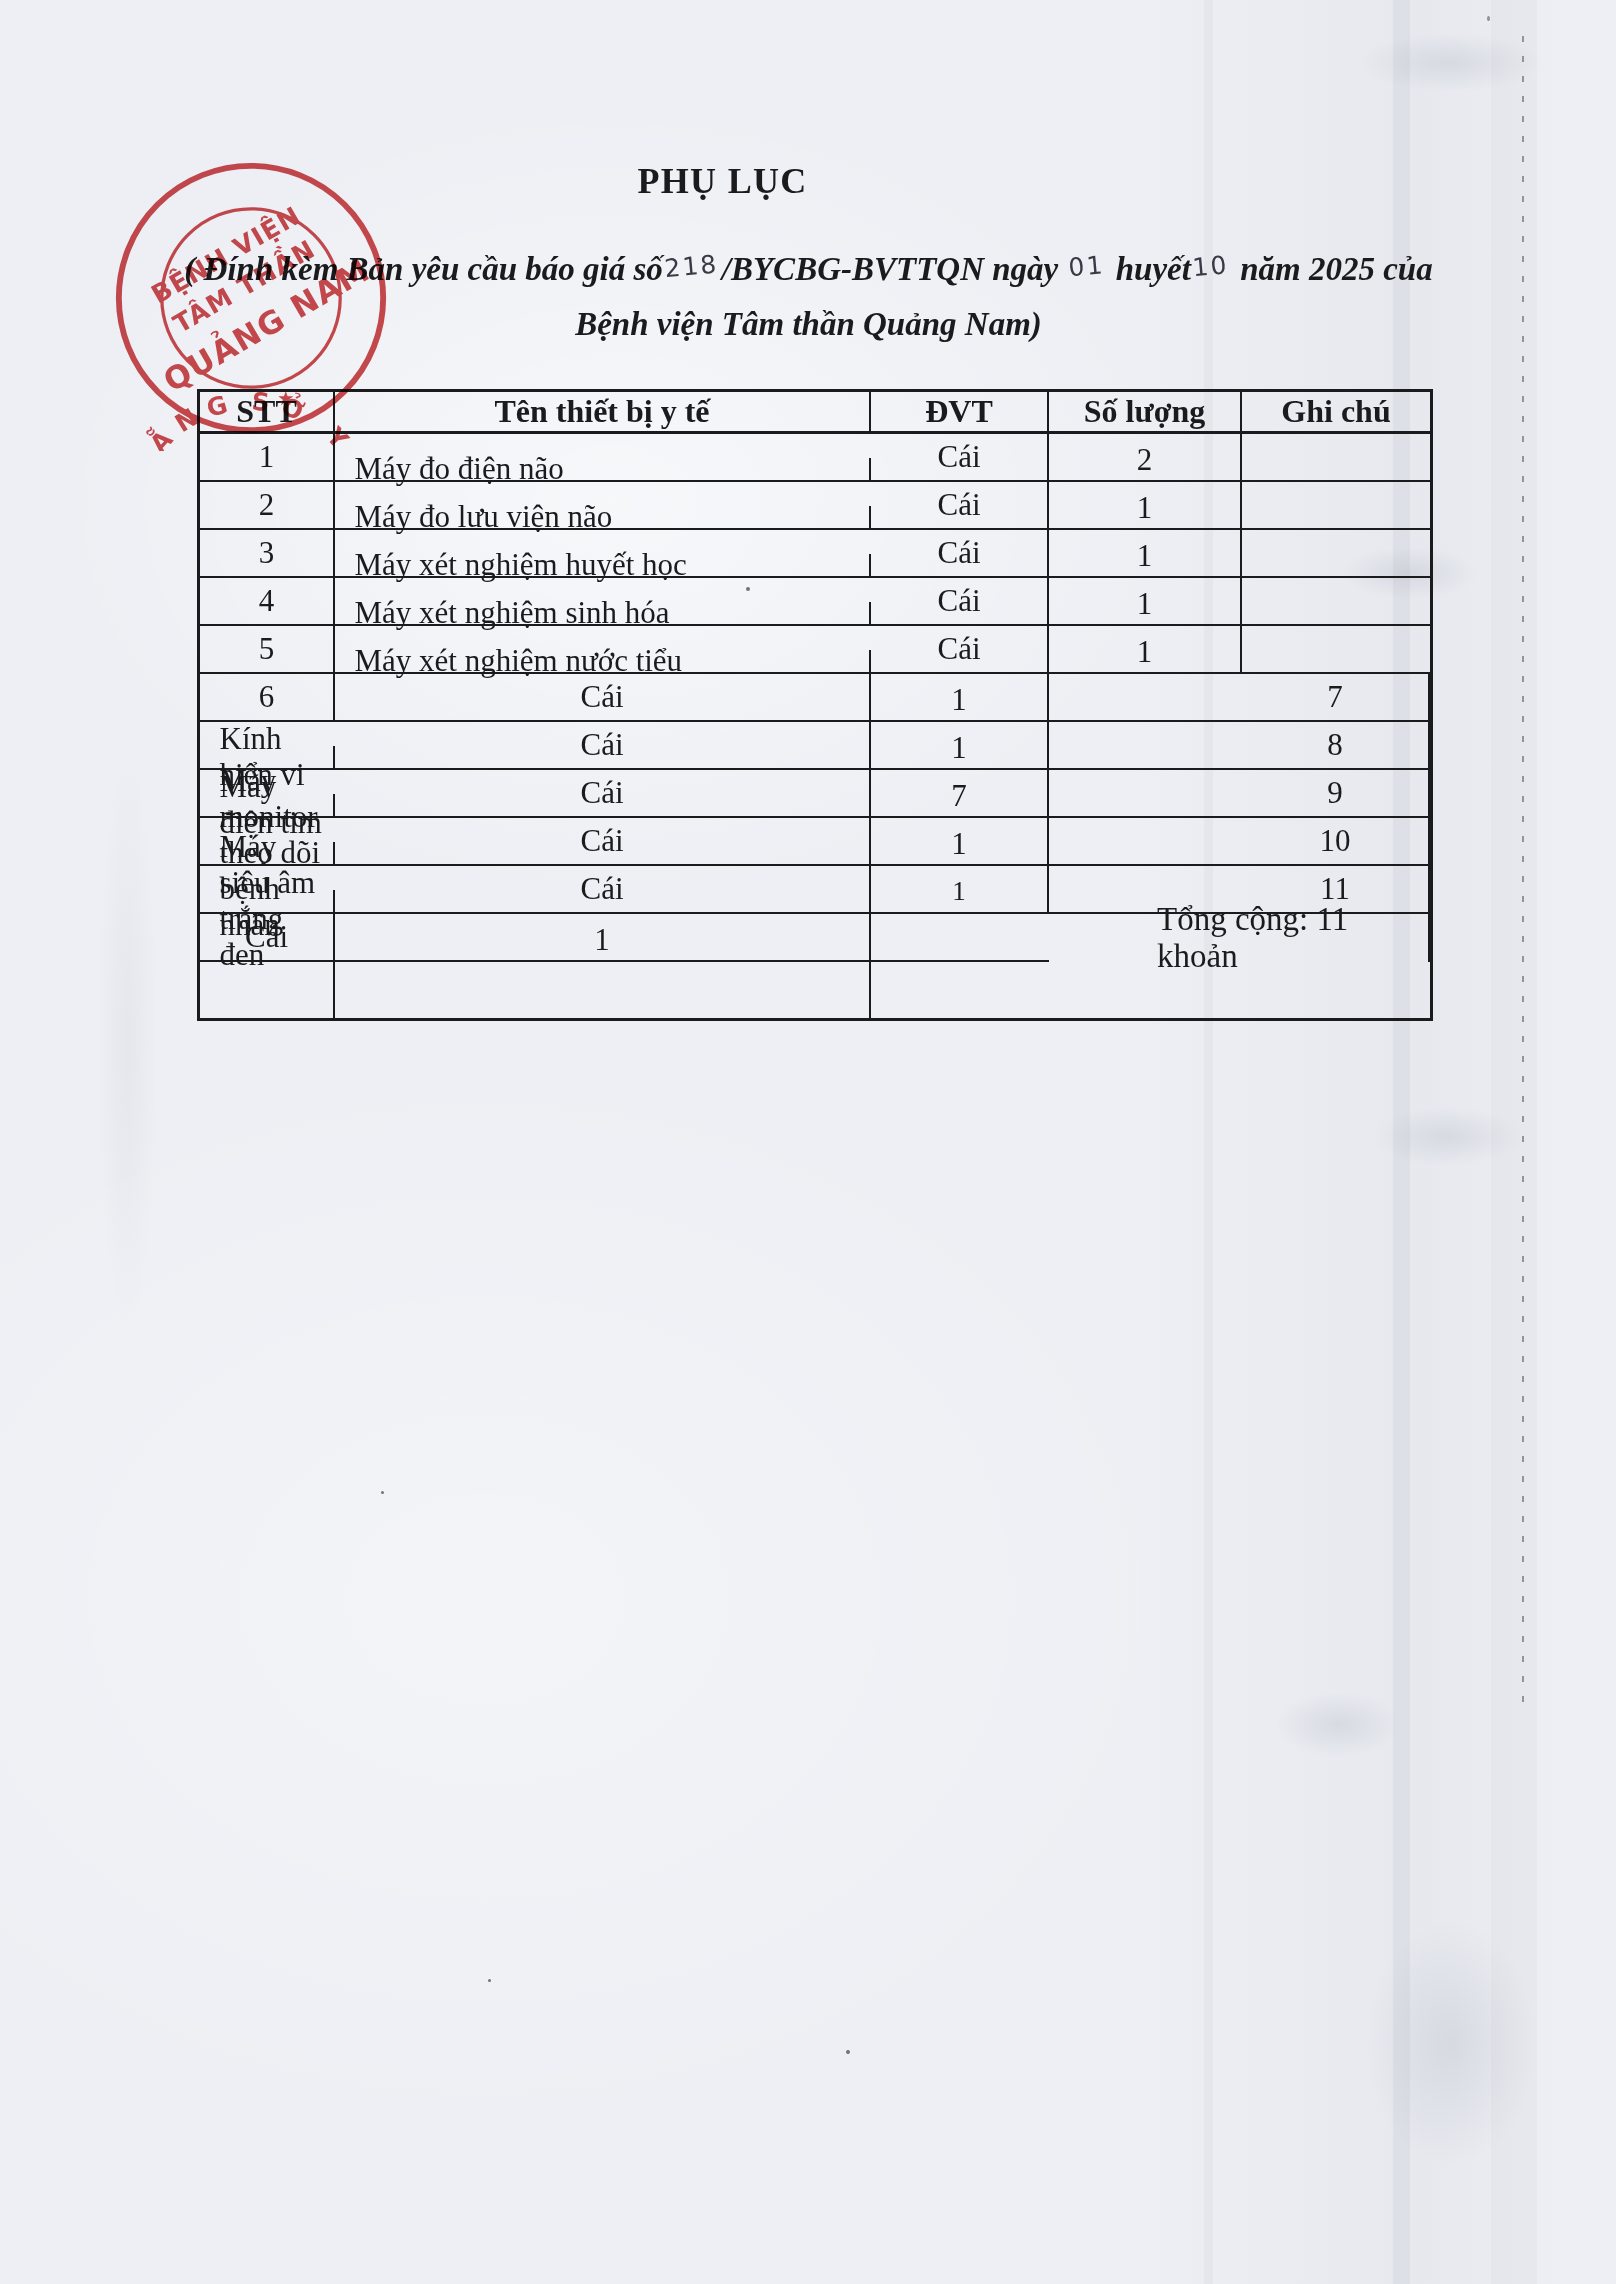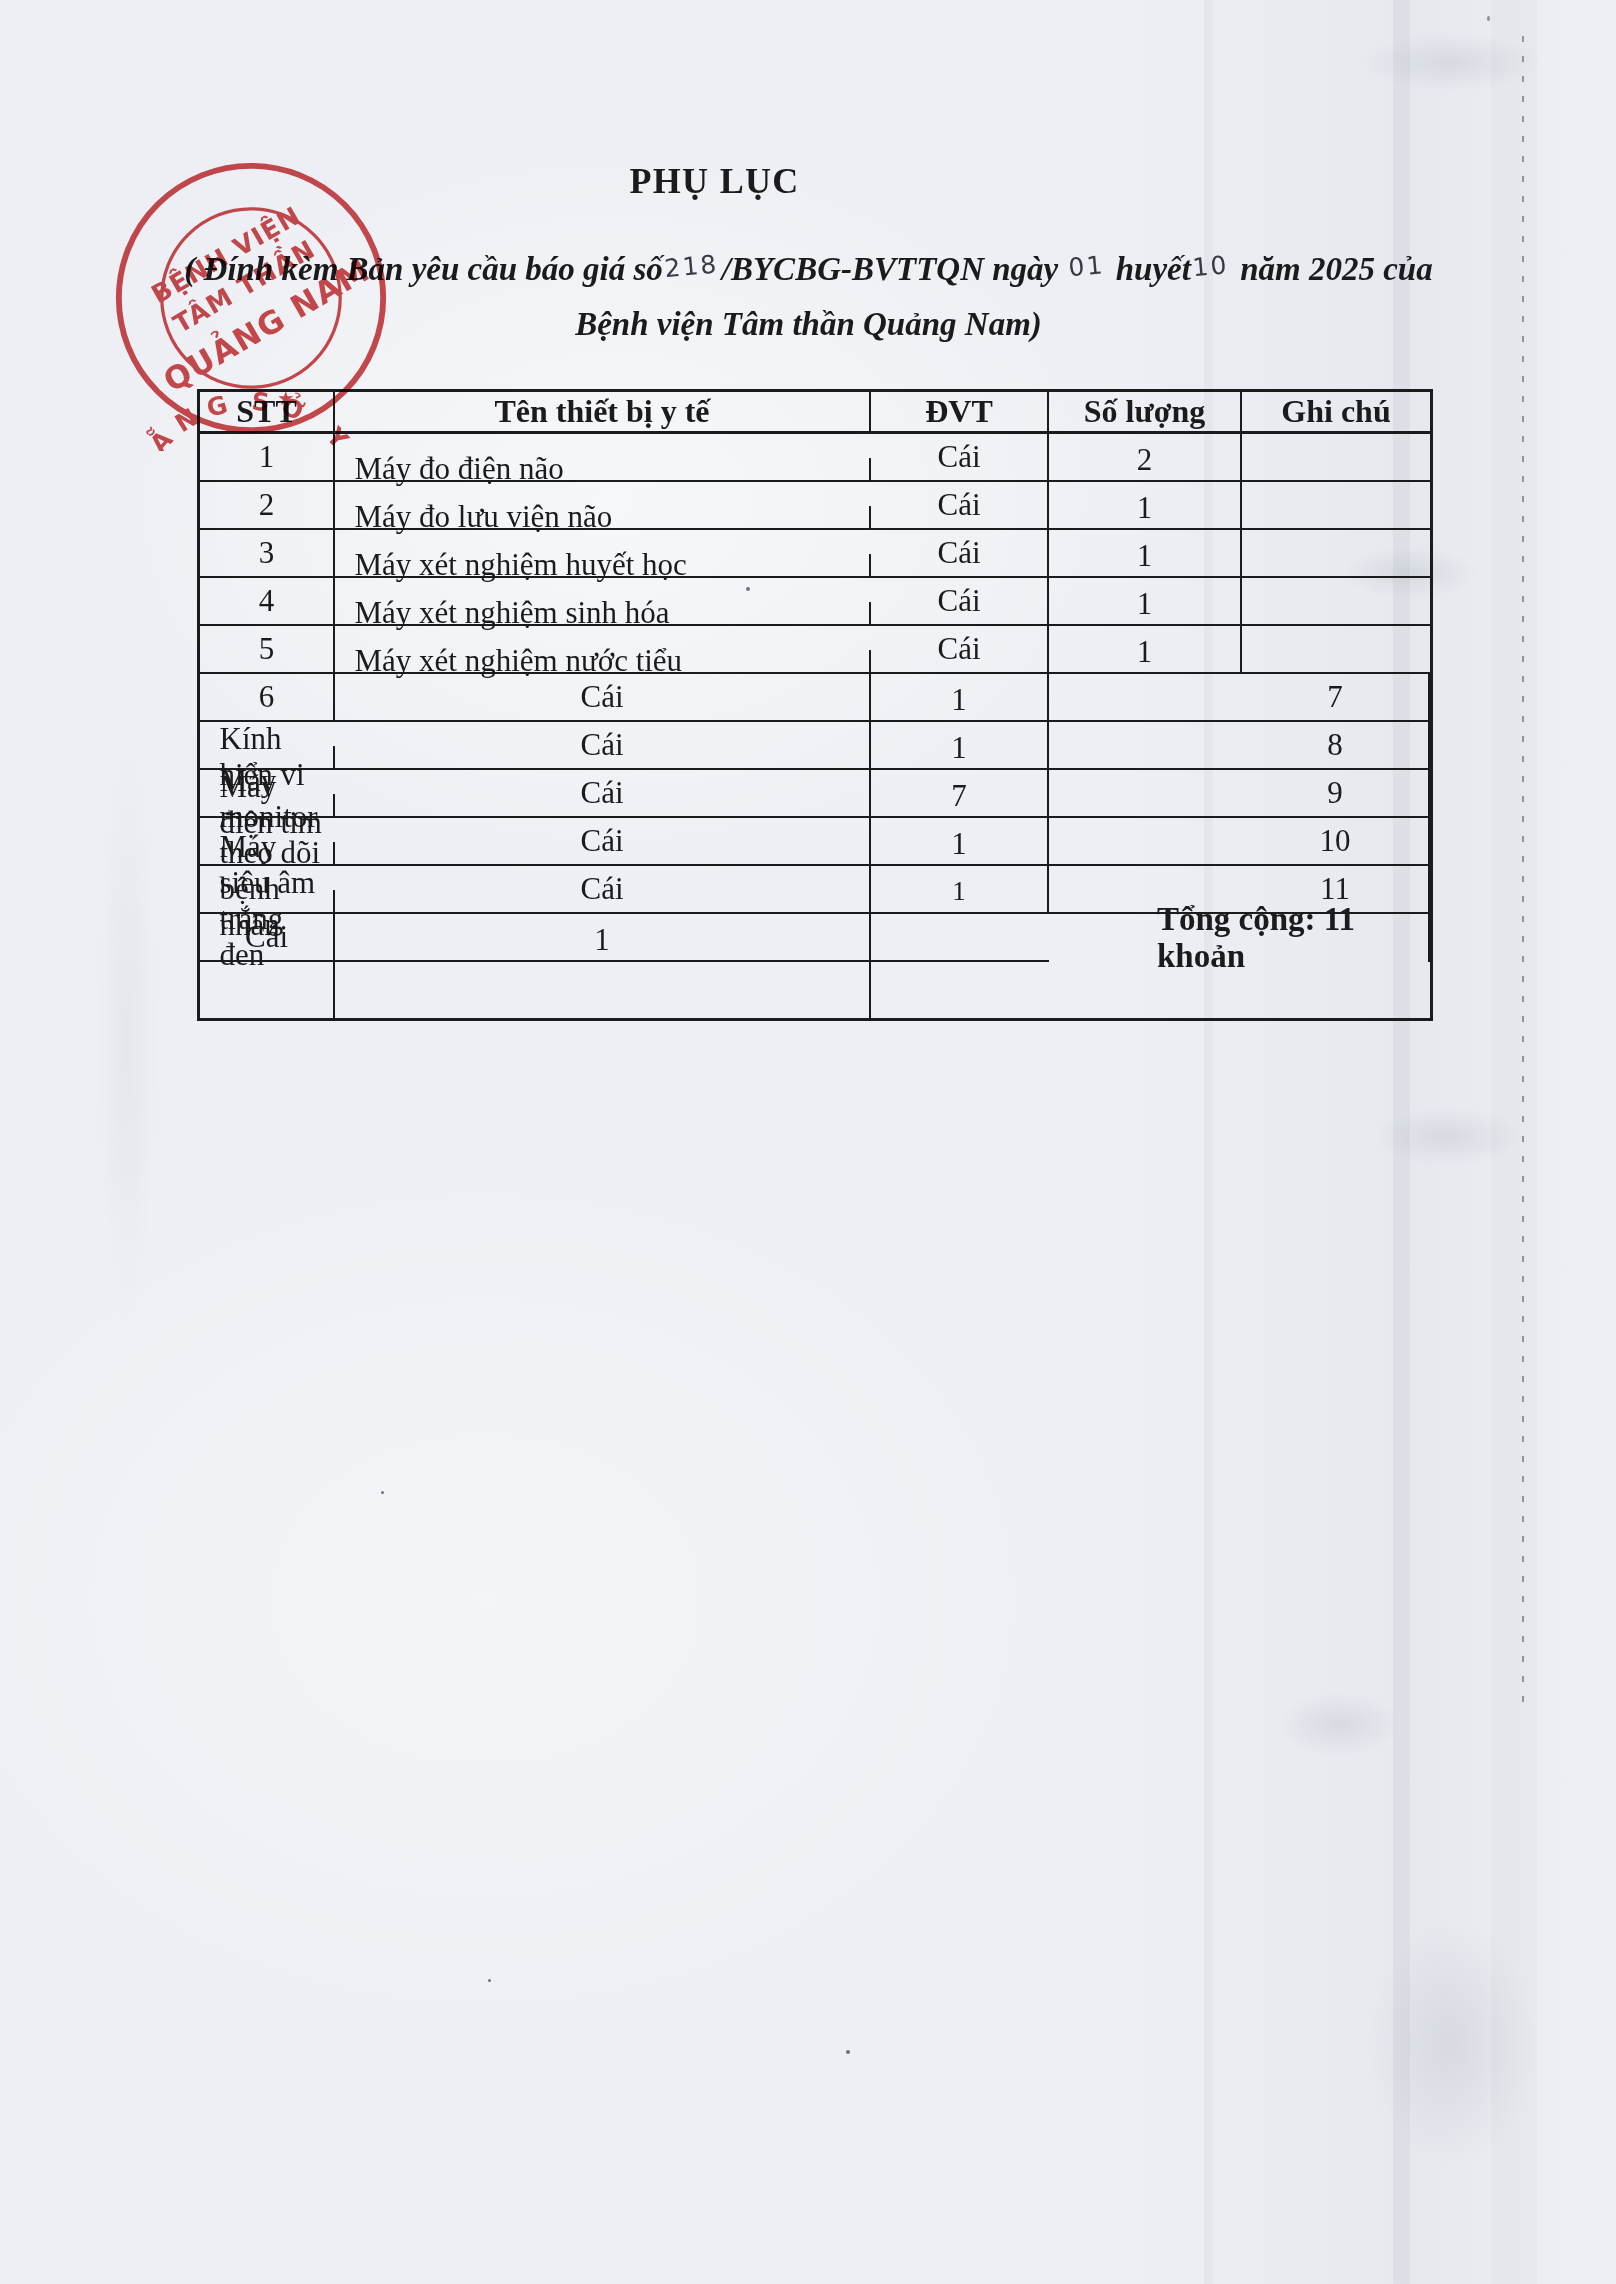--- a/index.html
+++ b/index.html
@@ -21,21 +21,21 @@
   }
   .band{position:absolute; top:0; height:100%; pointer-events:none;}
   .band.b1{left:1393px;width:17px;background:rgba(140,145,158,.10);}
   .band.b2{left:1204px;width:9px;background:rgba(140,145,158,.07);}
   .band.b3{left:1491px;width:46px;background:rgba(150,152,162,.06);}
   .smudge{position:absolute; border-radius:50%; pointer-events:none;
     background:radial-gradient(closest-side, rgba(128,134,150,.16), rgba(128,134,150,0));}
   .speck{position:absolute; width:3.9px; height:3.9px; border-radius:50%; background:#3c3c44; opacity:.7;}
   
   .title{
-    position:absolute; top:160px; left:8px; width:1413px; margin:0;
+    position:absolute; top:160px; left:16px; width:1413px; margin:0;
     text-align:center; font-size:36px; font-weight:bold; letter-spacing:1.3px;
   }
   .subtitle{
     position:absolute; left:0; width:1617px; margin:0; text-align:center;
     font-size:33px; font-style:italic; font-weight:600; line-height:40px;
   }
   .subtitle.l1{top:249px;}
   .subtitle.l2{top:304px;}
   .hw{
     display:inline-block; font-family:"DejaVu Sans", sans-serif; font-style:normal;
@@ -56,21 +56,21 @@
     box-sizing:border-box; display:flex; align-items:center;
     border-right:2px solid #1b1b1e; border-bottom:2.6px solid #1b1b1e;
     padding:0; min-width:0;
   }
   .cell.c5{border-right:none;}
   .cell.head{justify-content:center; font-weight:bold; font-size:32px; border-bottom:3.3px solid #1b1b1e;}
   .cell.stt,.cell.unit,.cell.qty{justify-content:center;}
   .cell.qty{padding-top:5.2px;}
   .cell.qty.small{font-size:27px;}
   .cell.name{padding-left:19.5px;margin-top:24px;}
-  .cell.total-label{grid-column:span 2; font-weight:bold; font-size:33px; padding-left:108px; border-bottom:none;}
+  .cell.total-label{grid-column:span 2; font-weight:normal; font-size:33px; padding-left:108px; border-bottom:none;}
   .cell.no-bb{border-bottom:none;}
   
   .stamp{
     position:absolute; left:98px; top:145px; width:306px; height:306px;
     opacity:.84; mix-blend-mode:multiply; z-index:5; pointer-events:none;
   }
   .stamp text{fill:#c5282c; font-family:"DejaVu Sans", sans-serif; font-weight:bold;}
 </style>
 </head>
 <body>

